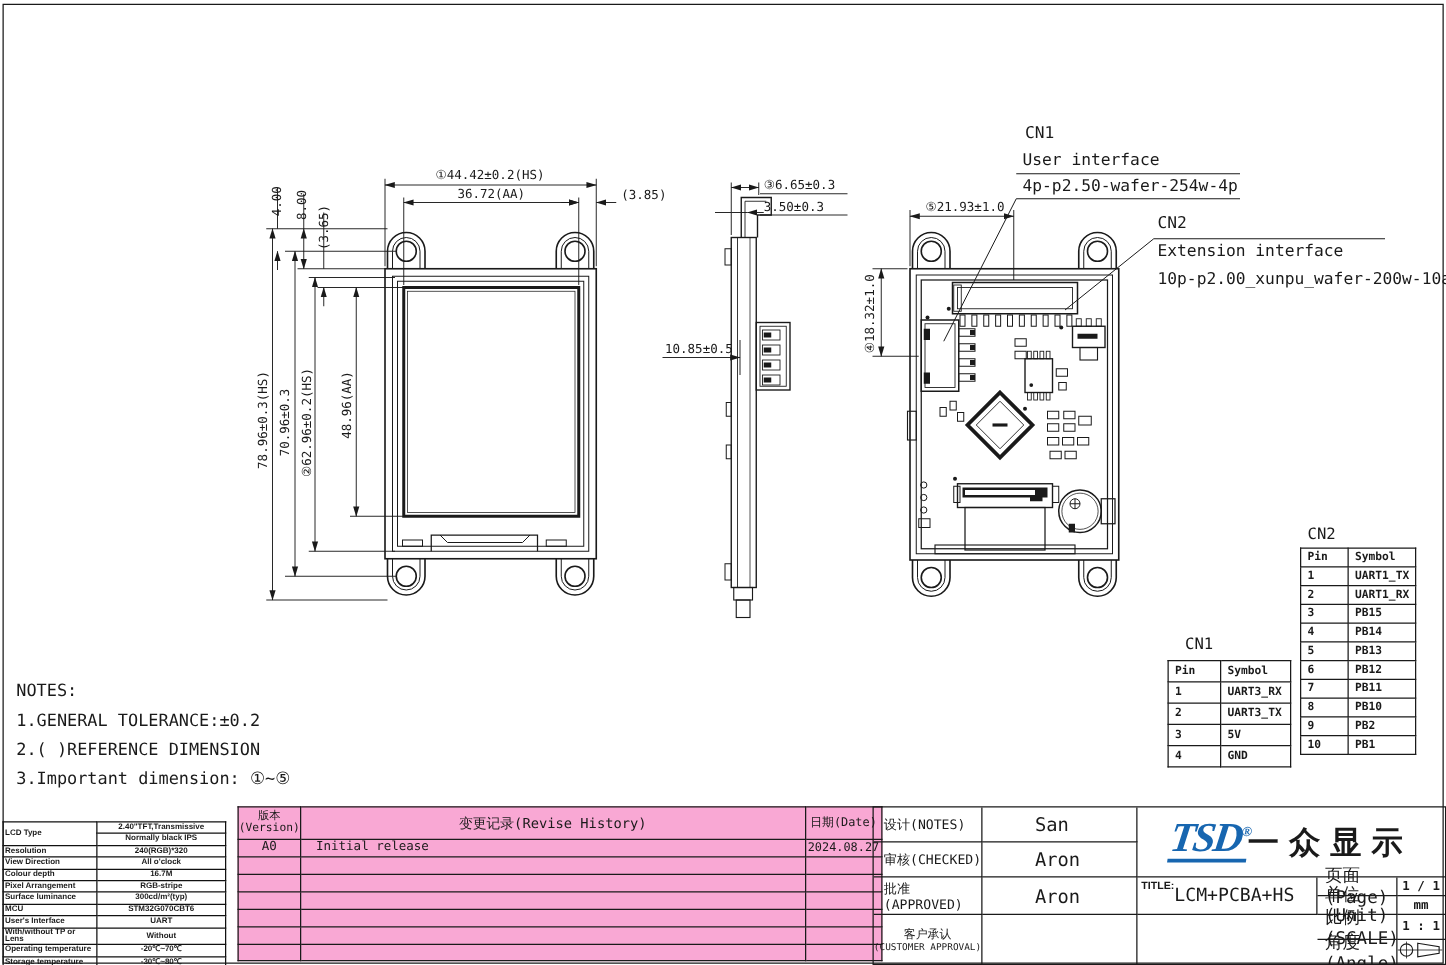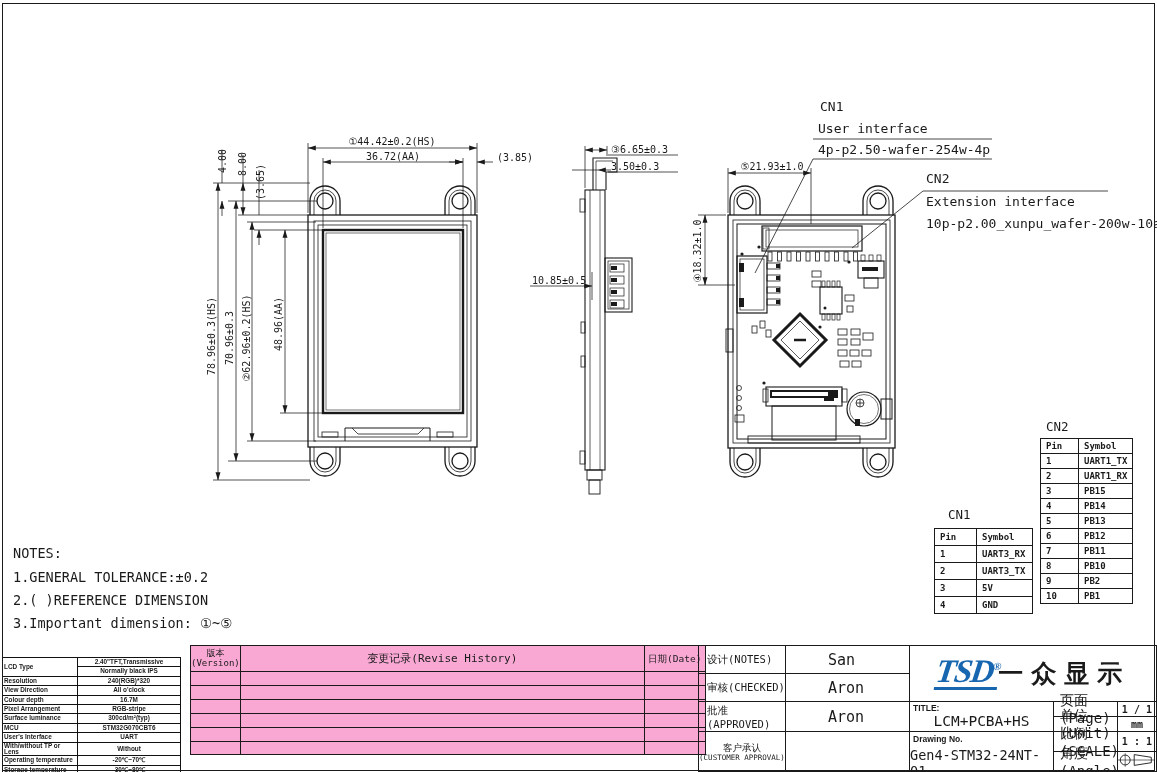--- a/index.html
+++ b/index.html
@@ -433,20 +433,25 @@
     <tbody>
         <tr style="height:26px">
       <td style="width:43px;text-align:center;font-size:9px">
         <span>版本</span><br>
         <span>(Version)</span>
       </td>
       <td style="width:403px;text-align:center;font-size:11px">变更记录(Revise History)</td>
       <td style="width:60px;text-align:center;font-size:9.5px">日期(Date)</td>
     </tr>
     <tr style="height:14px">
+      <td style="text-align:center;font-size:10px">A0</td>
+      <td style="padding-left:12px;font-size:10px">Initial release</td>
+      <td style="text-align:center;font-size:9.5px">2024.08.27</td>
+    </tr>
+    <tr style="height:14px">
           <td></td>
           <td></td>
           <td></td>
         </tr>
     <tr style="height:14px">
           <td></td>
           <td></td>
           <td></td>
         </tr>
     <tr style="height:14px">
@@ -483,33 +488,29 @@
       <span>客户承认</span>
       <span style="font-size:7.5px">(CUSTOMER APPROVAL)</span>
     </div>
     <div class="tb-cell" style="left:87px;top:86px;width:124px;height:39.8px;border-bottom:none"></div>
 
     <div class="tb-cell" style="left:211px;top:0;width:245.8px;height:56px;border-right:none;justify-content:center">
       <span class="logo-tsd" style="color:#1766b0"><span>TSD</span><sup style="font-size:11px">®</sup></span>
       <span class="logo-cn">一众显示</span>
     </div>
 
-    <div class="tb-cell" style="left:211px;top:56px;width:144px;height:30px;flex-direction:column;align-items:flex-start;justify-content:flex-start">
+    <div class="tb-cell" style="left:211px;top:56px;width:144px;height:30px;flex-direction:row;align-items:flex-start;justify-content:flex-start">
       <span style="font-size:8.5px;font-weight:bold;font-family:'Liberation Sans',sans-serif;padding:1px 0 0 3px">TITLE:</span>
       <span style="font-size:14.5px;align-self:center">LCM+PCBA+HS</span>
     </div>
     <div class="tb-cell small-lab" style="left:355px;top:56px;width:64px;height:15px">页面(Page)</div>
     <div class="tb-cell small-val" style="left:419px;top:56px;width:37.8px;height:15px;border-right:none">1 / 1</div>
     <div class="tb-cell small-lab" style="left:355px;top:71px;width:64px;height:15px">单位(Unit)</div>
     <div class="tb-cell small-val" style="left:419px;top:71px;width:37.8px;height:15px;border-right:none">mm</div>
 
-    <div class="tb-cell" style="left:211px;top:86px;width:144px;height:39.8px;border-bottom:none;flex-direction:column;align-items:flex-start;justify-content:flex-start">
-      <span style="font-size:8.5px;font-weight:bold;font-family:'Liberation Sans',sans-serif;padding:2px 0 0 3px">Drawing No.</span>
-      <span style="font-size:13.5px;align-self:center;margin-top:3px">Gen4-STM32-24NT-01</span>
-    </div>
     <div class="tb-cell small-lab" style="left:355px;top:86px;width:64px;height:20px">比例(SCALE)</div>
     <div class="tb-cell small-val" style="left:419px;top:86px;width:37.8px;height:20px;border-right:none">1 : 1</div>
     <div class="tb-cell small-lab" style="left:355px;top:106px;width:64px;height:19.8px;border-bottom:none">角度(Angle)</div>
     <div class="tb-cell" style="left:419px;top:106px;width:37.8px;height:19.8px;border-right:none;border-bottom:none;justify-content:center">
       <svg width="36" height="16" viewBox="0 0 40 16">
         <g stroke="#1a1a1a" fill="none" stroke-width="1">
           <line x1="0" y1="8" x2="40" y2="8" stroke-width="0.7"></line>
           <circle cx="8" cy="8" r="5.5"></circle>
           <line x1="8" y1="0.5" x2="8" y2="15.5" stroke-width="0.7"></line>
           <polygon points="18,2 37,5 37,11 18,14"></polygon>

